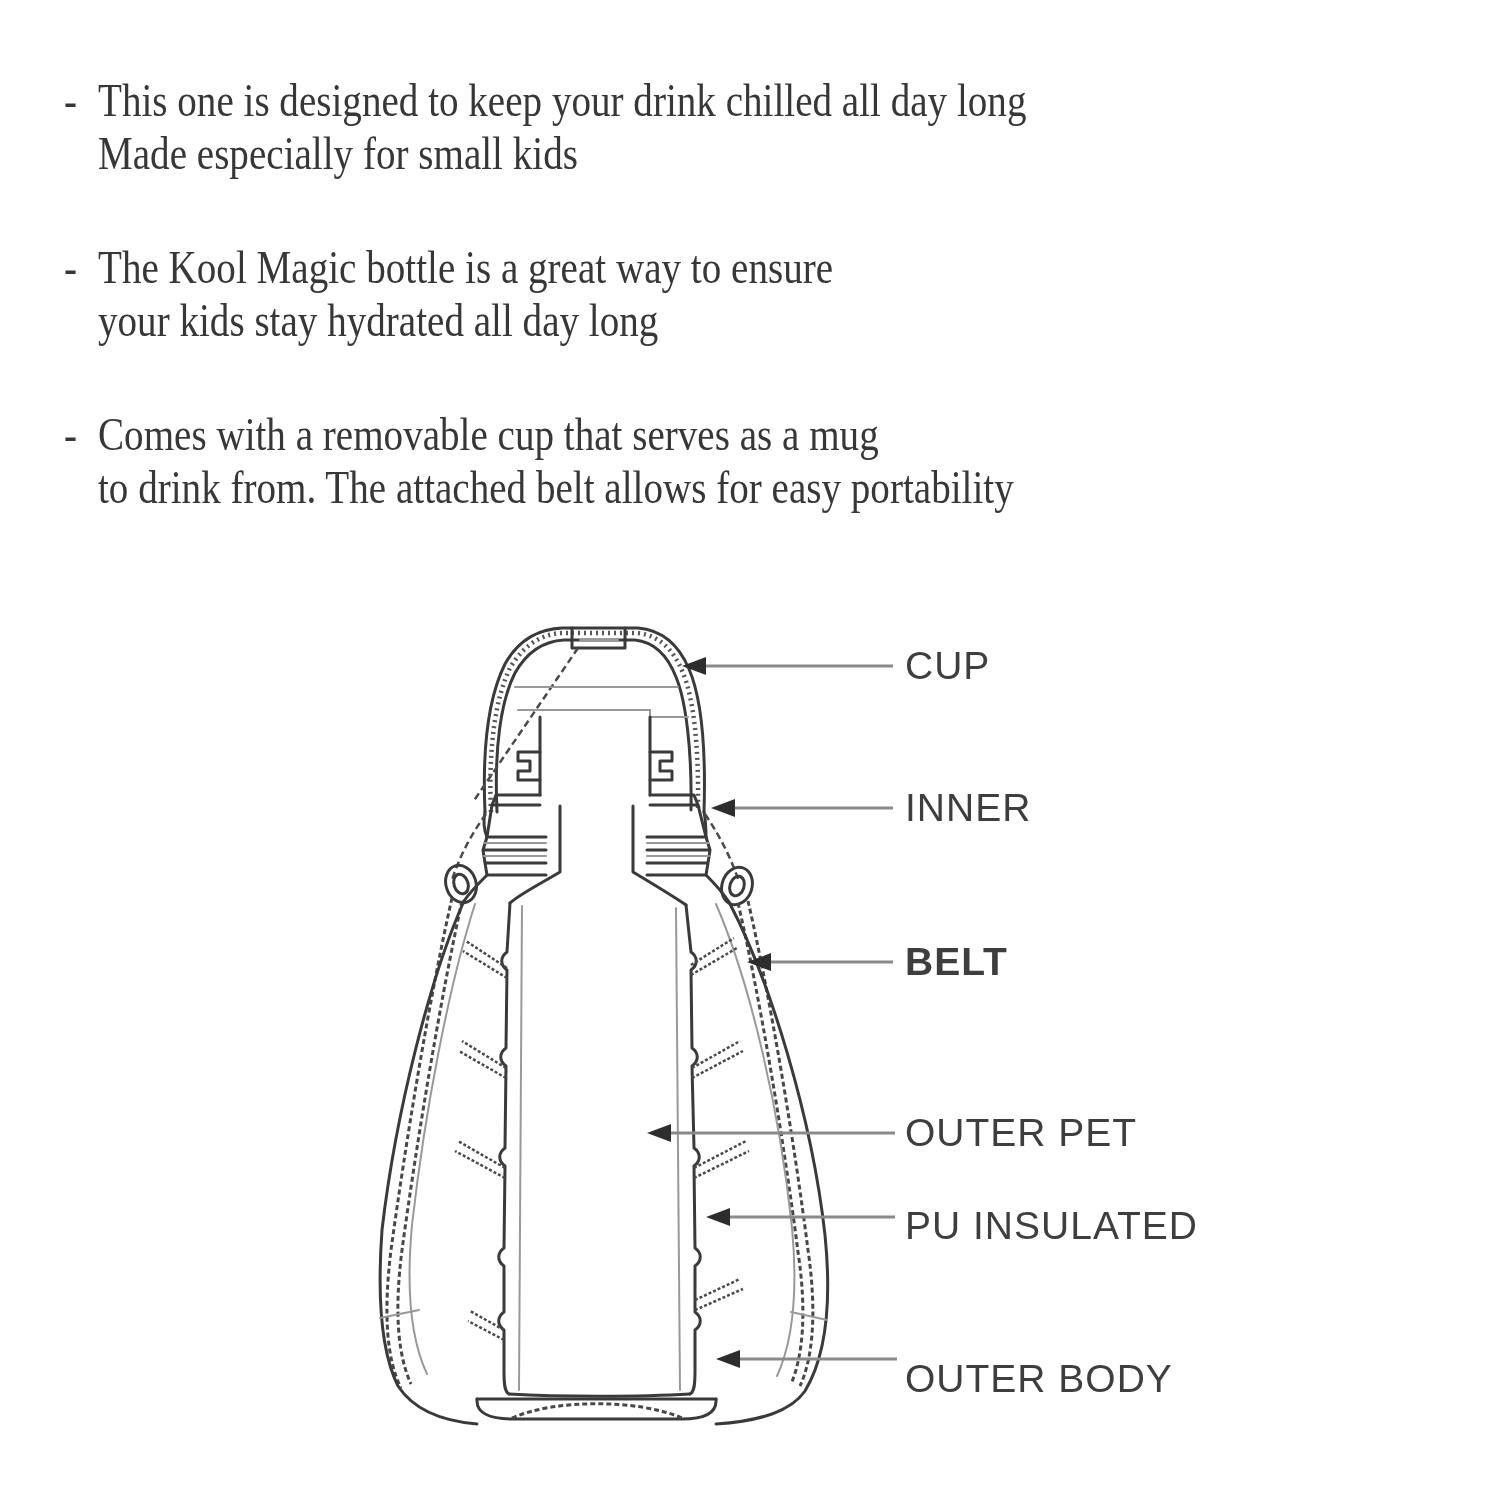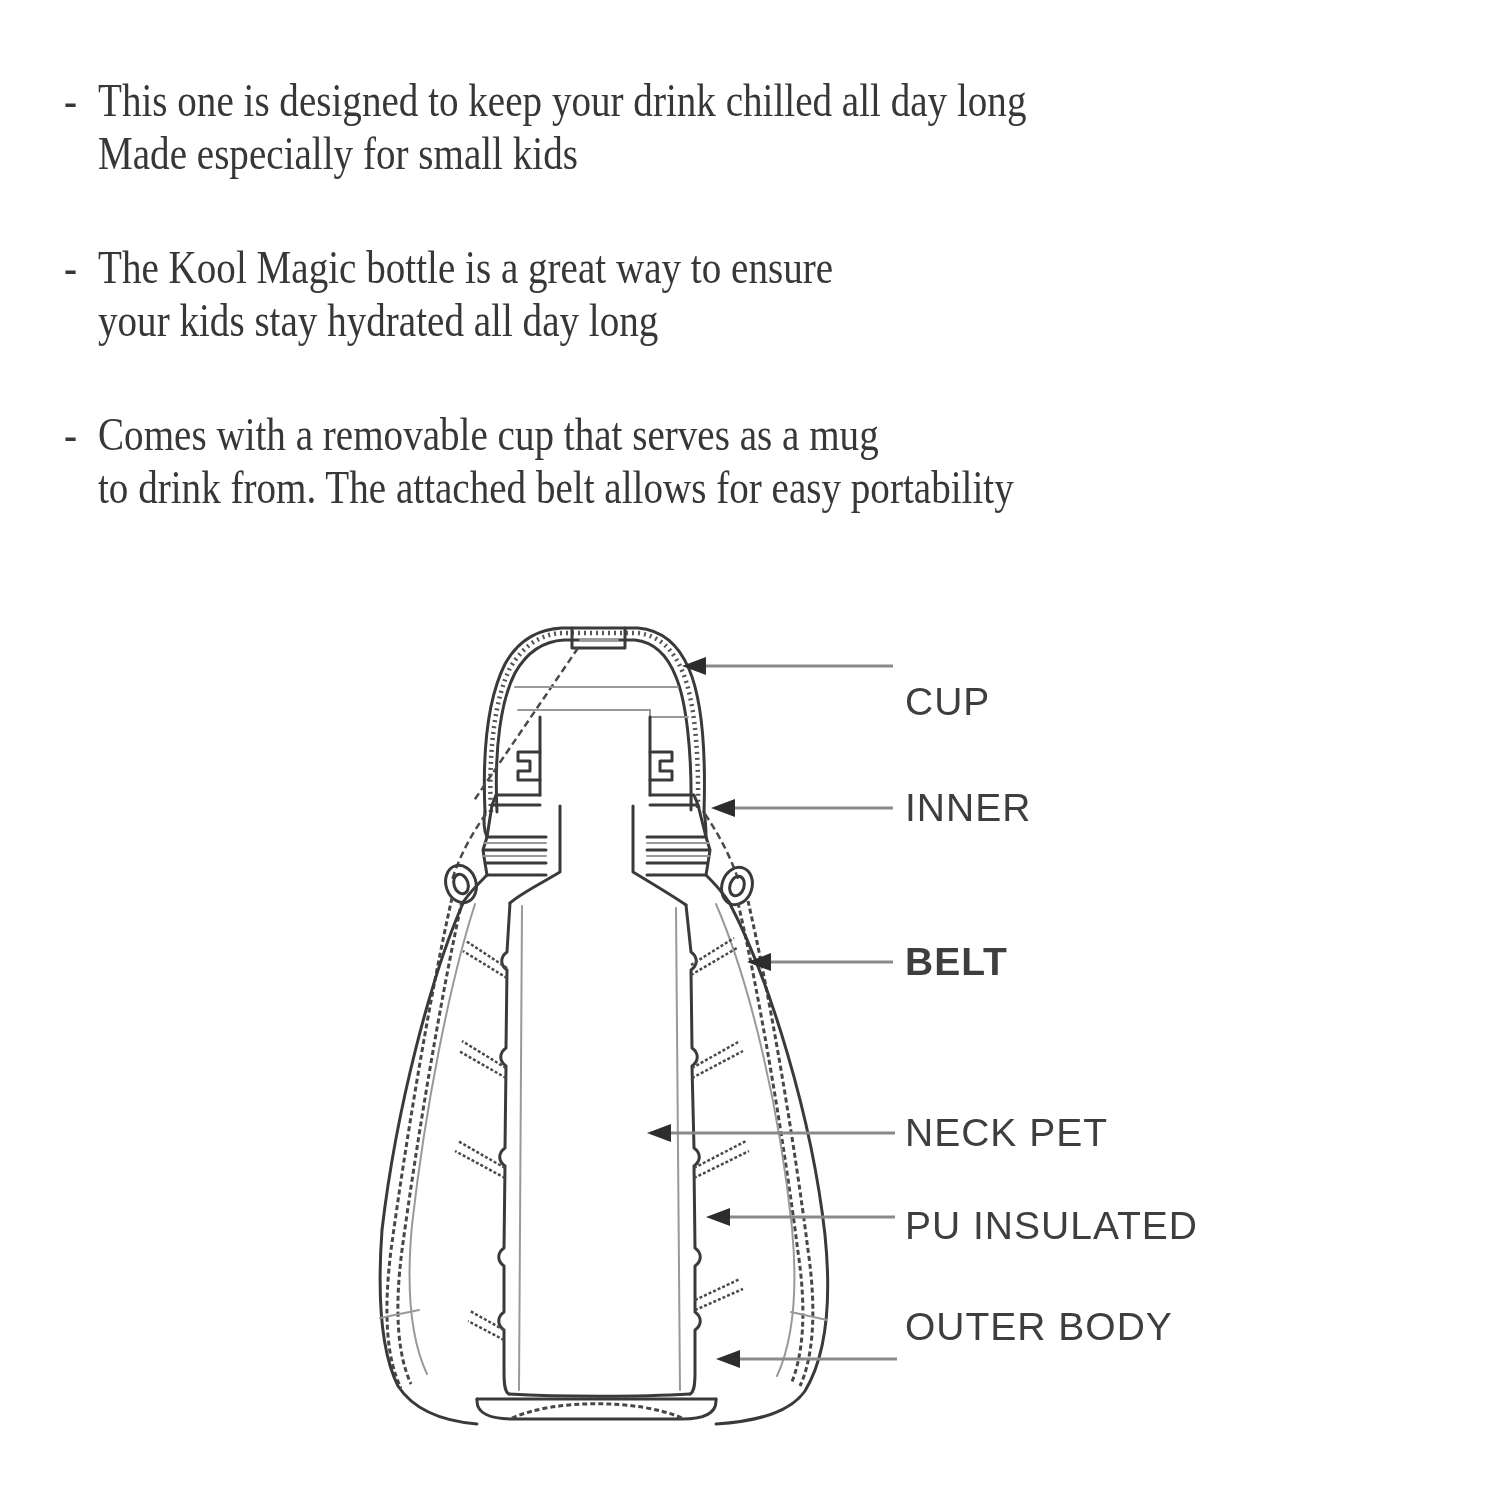--- a/index.html
+++ b/index.html
@@ -27,26 +27,26 @@
   .dash{width:40px;flex:0 0 40px;}
   .lines div{white-space:nowrap;}
 
   
   .diagram-svg{position:absolute;left:0;top:0;width:1500px;height:1500px;}
   .part-label{
     position:absolute;left:905px;height:46px;line-height:46px;
     font-family:"Liberation Sans",sans-serif;font-size:39px;
     letter-spacing:1px;color:var(--label-text);white-space:nowrap;
   }
-  .lbl-cup{top:643px;margin-top:36px;}
+  .lbl-cup{top:643px;}
   .lbl-neck{top:785px;}
   .lbl-belt{top:939px;font-weight:bold;}
   .lbl-inner-pet{top:1110px;}
   .lbl-pu{top:1194px;margin-top:9px;}
-  .lbl-outer{top:1304px;}
+  .lbl-outer{top:1356px;}
 
   
   .s-dark{stroke:var(--line-art);stroke-width:3;fill:none;stroke-linecap:round;stroke-linejoin:round;}
   .s-light{stroke:var(--line-art-light);stroke-width:2;fill:none;stroke-linecap:round;}
   .s-stipple{stroke:#565656;stroke-width:4.5;fill:none;stroke-dasharray:2 4;stroke-linecap:butt;}
   .s-cut{stroke:#4a4a4a;stroke-width:2.5;fill:none;stroke-dasharray:7 4;}
   .s-belt{stroke:#474747;stroke-width:3;fill:none;stroke-dasharray:5 3;stroke-linecap:butt;}
   .s-hatch{stroke:#4a4a4a;stroke-width:2.5;fill:none;stroke-dasharray:3 2;}
   .s-arrowline{stroke:var(--arrow-line);stroke-width:3;fill:none;}
   .f-head{fill:var(--arrow-head);stroke:none;}
@@ -194,17 +194,17 @@
       <g>
         <path class="s-arrowline" d="M 738,1359 L 897,1359"></path>
         <polygon class="f-head" points="716,1359 740,1350 740,1368"></polygon>
       </g>
     </g>
   </svg>
 
   <div class="part-label lbl-cup">CUP</div>
   <div class="part-label lbl-neck">INNER</div>
   <div class="part-label lbl-belt">BELT</div>
-  <div class="part-label lbl-inner-pet">NECK PET</div>
+  <div class="part-label lbl-inner-pet">OUTER PET</div>
   <div class="part-label lbl-pu">PU INSULATED</div>
   <div class="part-label lbl-outer">OUTER BODY</div>
 
 </div>
 
 </body></html>

